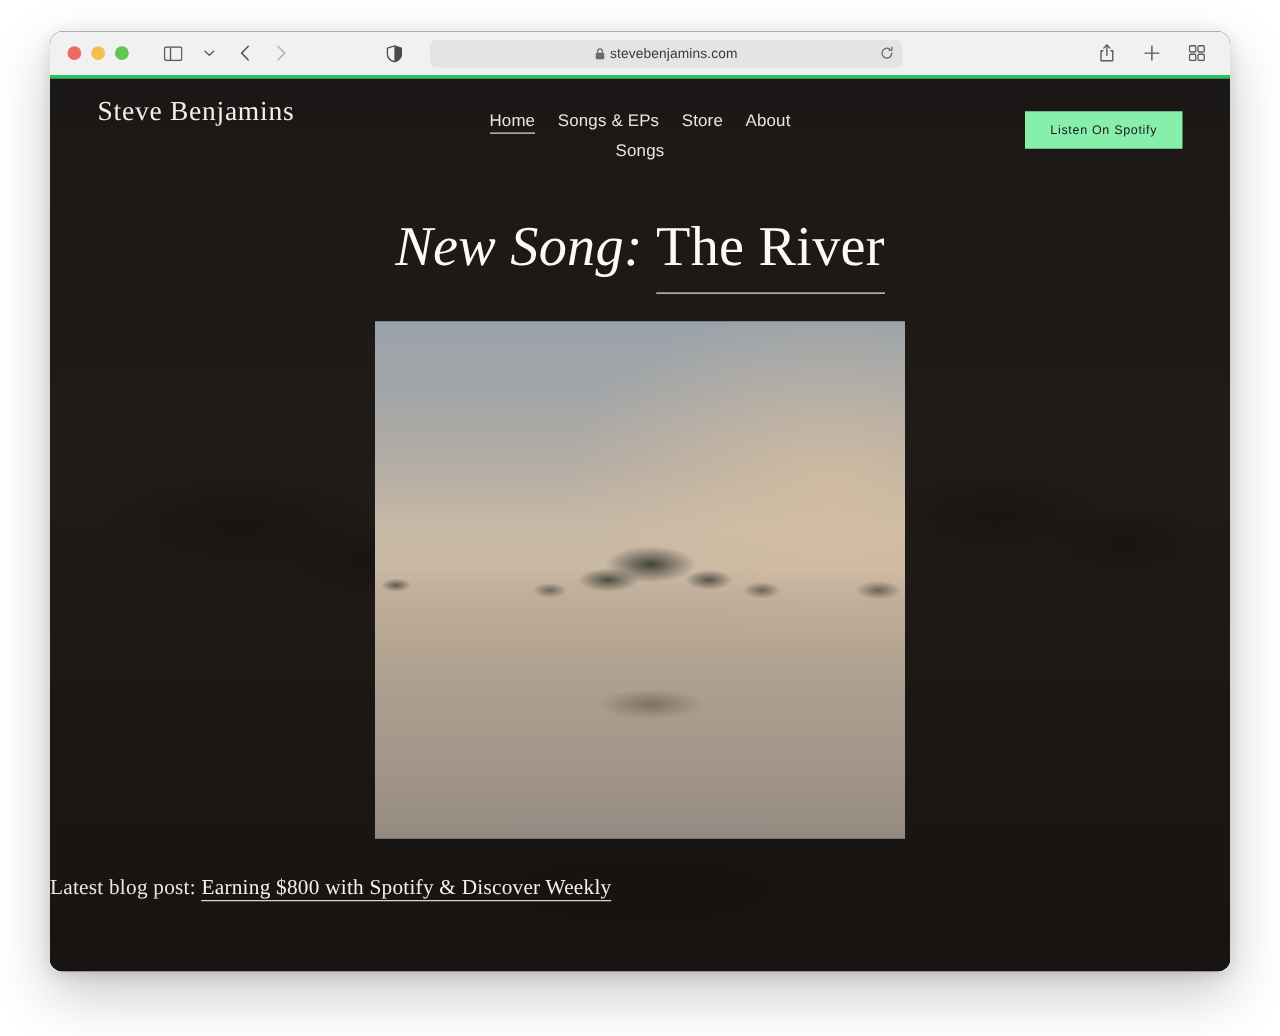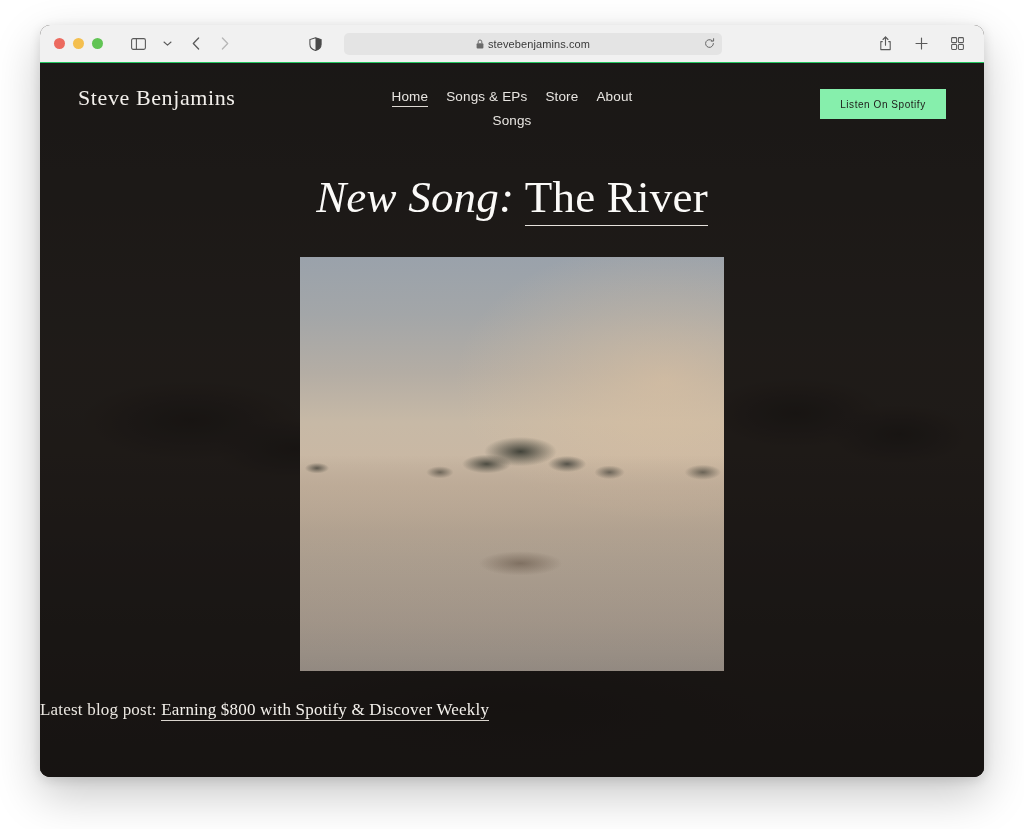--- a/index.html
+++ b/index.html
@@ -27,21 +27,21 @@
     overflow: hidden;
     box-shadow: 0 18px 46px rgba(0,0,0,0.22), 0 3px 12px rgba(0,0,0,0.12);
     background: #2d2926;
   }
 
   
   .toolbar {
     position: relative;
     height: 38px;
     background: #f1f1f1;
-    border-bottom: 1px solid #22c55e;
+    border-bottom: 3px solid #22c55e;
     display: flex;
     align-items: center;
     padding: 0 14px;
   }
 
   .traffic-lights {
     display: flex;
     align-items: center;
     gap: 8px;
     flex: 0 0 auto;
@@ -170,21 +170,21 @@
     padding: 0 38px;
     display: flex;
     align-items: flex-start;
   }
 
   .brand {
     font-family: "Liberation Serif", serif;
     font-size: 22px;
     color: #f2efeb;
     letter-spacing: 0.6px;
-    margin-top: 22px;
+    margin-top: 13px;
     flex: 0 0 auto;
     white-space: nowrap;
   }
 
   .main-nav {
     position: absolute;
     left: 0; right: 0;
     top: 26px;
     display: flex;
     flex-wrap: wrap;
@@ -240,21 +240,21 @@
     line-height: 1.1;
     letter-spacing: 0.2px;
     white-space: nowrap;
   }
   .headline .em {
     font-style: italic;
   }
   .headline .title-link {
     font-style: normal;
     border-bottom: 1.5px solid #e6e2dc;
-    padding-bottom: 3px;
+    padding-bottom: 12px;
     color: #fbfaf8;
     text-decoration: none;
   }
 
   
   .cover-wrap {
     margin: 34px auto 0;
     width: 424px;
     height: 414px;
     position: relative;

